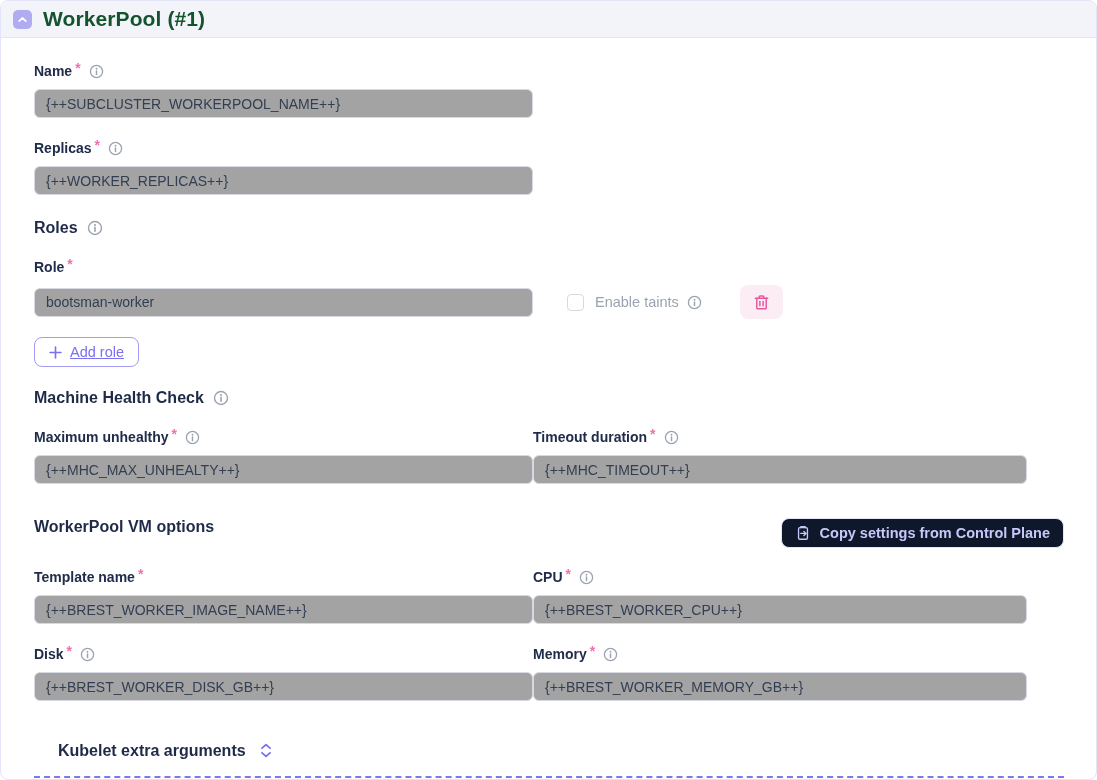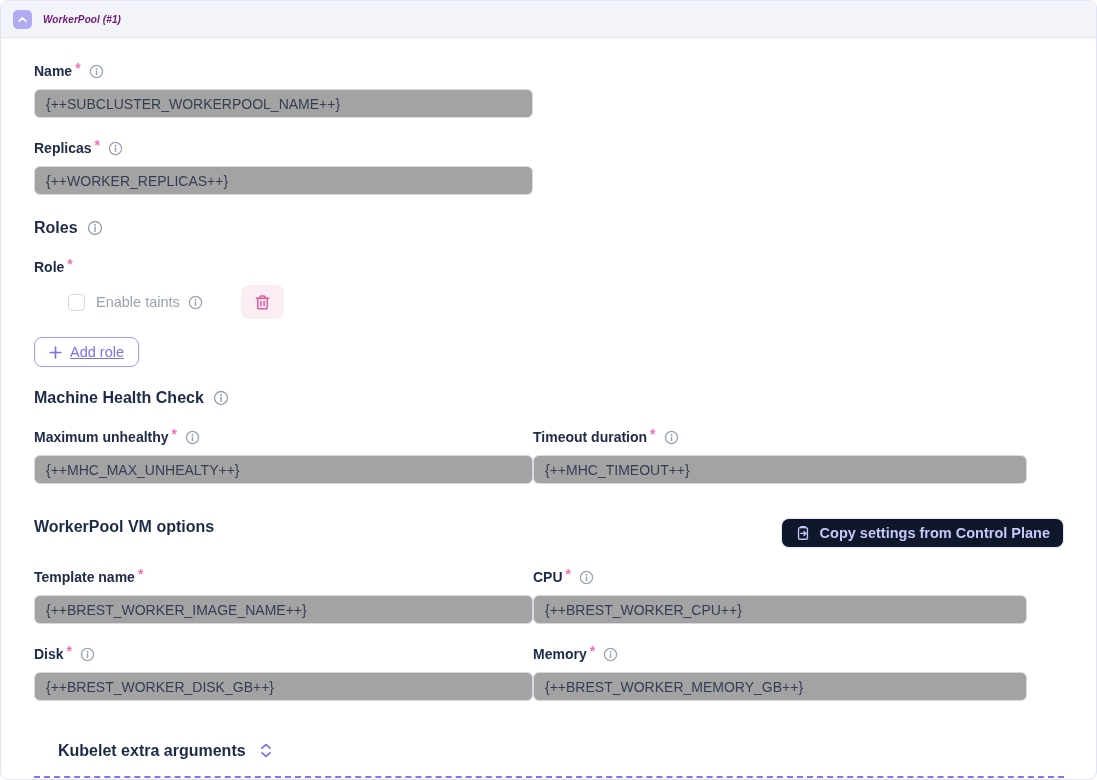--- a/index.html
+++ b/index.html
@@ -26,21 +26,21 @@
     border-radius: 8px 8px 0 0;
   }
   .collapse-btn {
     width: 19px; height: 19px;
     border-radius: 5px;
     background: #b1abf2;
     display: flex; align-items: center; justify-content: center;
     cursor: pointer; flex: none;
   }
   .panel-title {
-    font-size: 10px; font-weight: 700; color: #701a75; letter-spacing: .1px; font-style: italic;
+    font-size: 21px; font-weight: 700; color: #14532d; letter-spacing: .1px;
   }
   
   .content { padding: 25px 32px 0 33px; }
   .col-l { width: 499px; }
   .two-col { display: grid; grid-template-columns: 499px 494px; }
 
   .field-label {
     display: flex; align-items: center;
     font-size: 14px; font-weight: 700; color: #202c4a;
     line-height: 16px; height: 16px;
@@ -194,20 +194,23 @@
     </div>
 
     
     <div class="field-label">
       <span>Role</span>
       <span class="req">*</span>
     </div>
 
     
     <div class="role-row">
+      <div class="col-l">
+        <input class="text-input" type="text" value="bootsman-worker" style="">
+      </div>
       <div class="taints-group">
         <div class="checkbox"></div>
         <span class="taints-label">Enable taints</span>
         <span class="info">
           <svg width="15" height="15" viewBox="0 0 16 16">
               <use href="#ic-info"></use>
             </svg>
         </span>
       </div>
       <button class="trash-btn">

